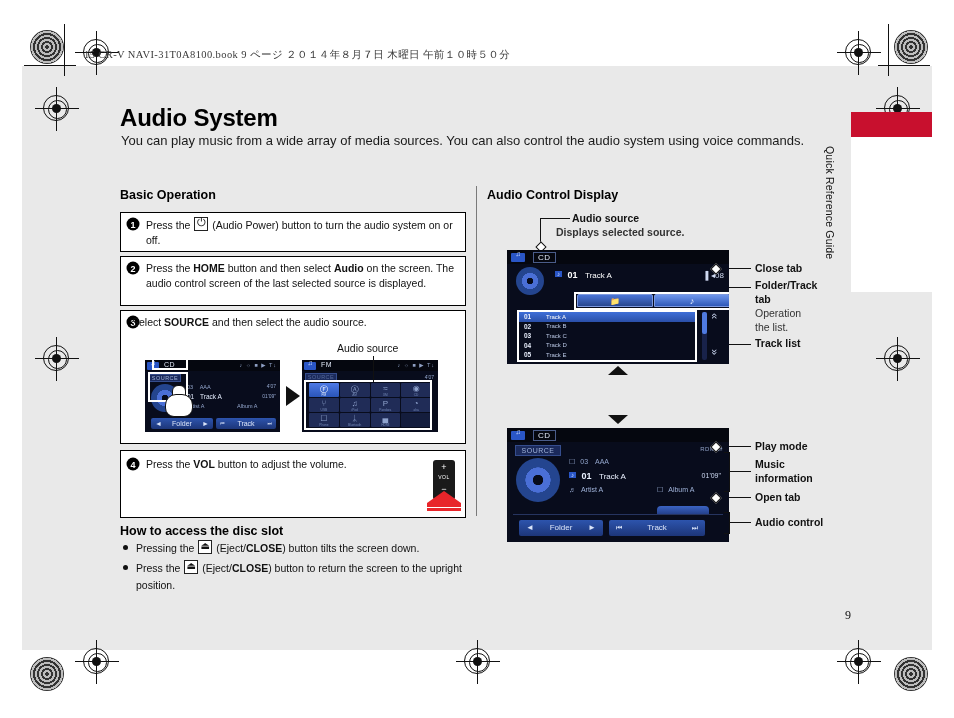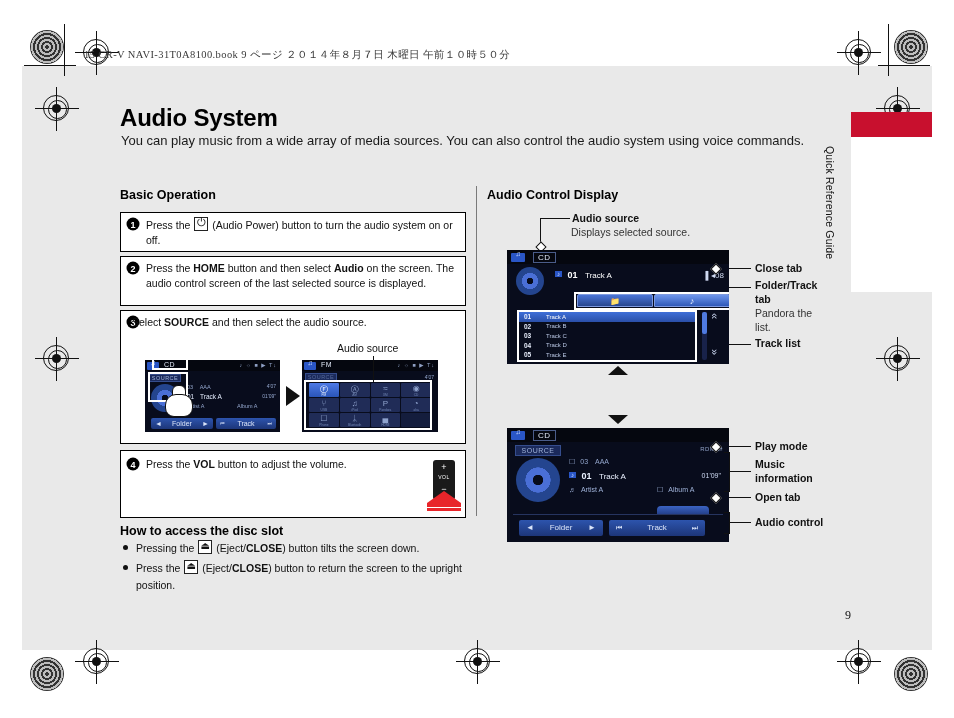--- a/index.html
+++ b/index.html
@@ -342,21 +342,21 @@
 
   <div class="subsec-h" style="left:120px;top:524px;">How to access the disc slot</div>
   <div class="blist" style="left:122px;top:540px;width:340px;">
     <div class="row">Pressing the <span class="ic-inline ic-eject"></span> (Eject/<b>CLOSE</b>) button tilts the screen down.</div>
     <div class="row">Press the <span class="ic-inline ic-eject"></span> (Eject/<b>CLOSE</b>) button to return the screen to the upright position.</div>
   </div>
 
   <div class="sec-h" style="left:487px;top:188px;">Audio Control Display</div>
 
   <div class="clabel" style="left:572px;top:212px;"><b>Audio source</b></div>
-  <div class="clabel" style="left:571px;top:226px;color:#333;">Displays selected source.</div>
+  <div class="clabel" style="left:556px;top:226px;color:#333;font-weight:bold;">Displays selected source.</div>
   <div class="cline" style="left:540px;top:218px;width:30px;"></div>
   <div class="cline-v" style="left:540px;top:218px;height:28px;"></div>
   <div class="cdiam" style="left:537px;top:243px;"></div>
 
   <div class="scr" style="left:507px;top:250px;width:222px;height:114px;">
     <div class="scr-top" style="height:14px;">
       <span class="scr-tabicon" style="left:4px;top:3px;width:14px;height:9px;"></span>
       <span class="scr-srcname" style="left:26px;top:2px;font-size:8px;border:1px solid #4a5c8a;padding:0 4px;">CD</span>
     </div>
     <div class="disc" style="left:9px;top:17px;width:28px;height:28px;"></div>
@@ -406,21 +406,21 @@
     <div style="position:absolute;left:205px;top:60px;font-size:11px;color:#cbd7f0;transform:rotate(90deg);">«</div>
     <div style="position:absolute;left:205px;top:96px;font-size:11px;color:#cbd7f0;transform:rotate(90deg);">»</div>
   </div>
 
   <div class="cline" style="left:729px;top:268px;width:22px;"></div>
   <div class="cdiam" style="left:712px;top:265px;"></div>
   <div class="clabel" style="left:755px;top:262px;"><b>Close tab</b></div>
 
   <div class="cline" style="left:729px;top:287px;width:22px;"></div>
   <div class="clabel" style="left:755px;top:279px;width:72px;"><b>Folder/Track tab</b></div>
-  <div class="clabel" style="left:755px;top:307px;width:62px;color:#333;">Pandora the list.</div>
+  <div class="clabel" style="left:755px;top:307px;width:62px;color:#333;">Operation the list.</div>
 
   <div class="cline" style="left:729px;top:344px;width:22px;"></div>
   <div class="clabel" style="left:755px;top:337px;"><b>Track list</b></div>
 
   <div class="chev" style="left:608px;top:366px;border-bottom:9px solid #111;"></div>
   <div class="chev" style="left:608px;top:415px;border-top:9px solid #111;"></div>
 
   <div class="scr" style="left:507px;top:428px;width:222px;height:114px;">
     <div class="scr-top" style="height:14px;">
       <span class="scr-tabicon" style="left:4px;top:3px;width:14px;height:9px;"></span>

